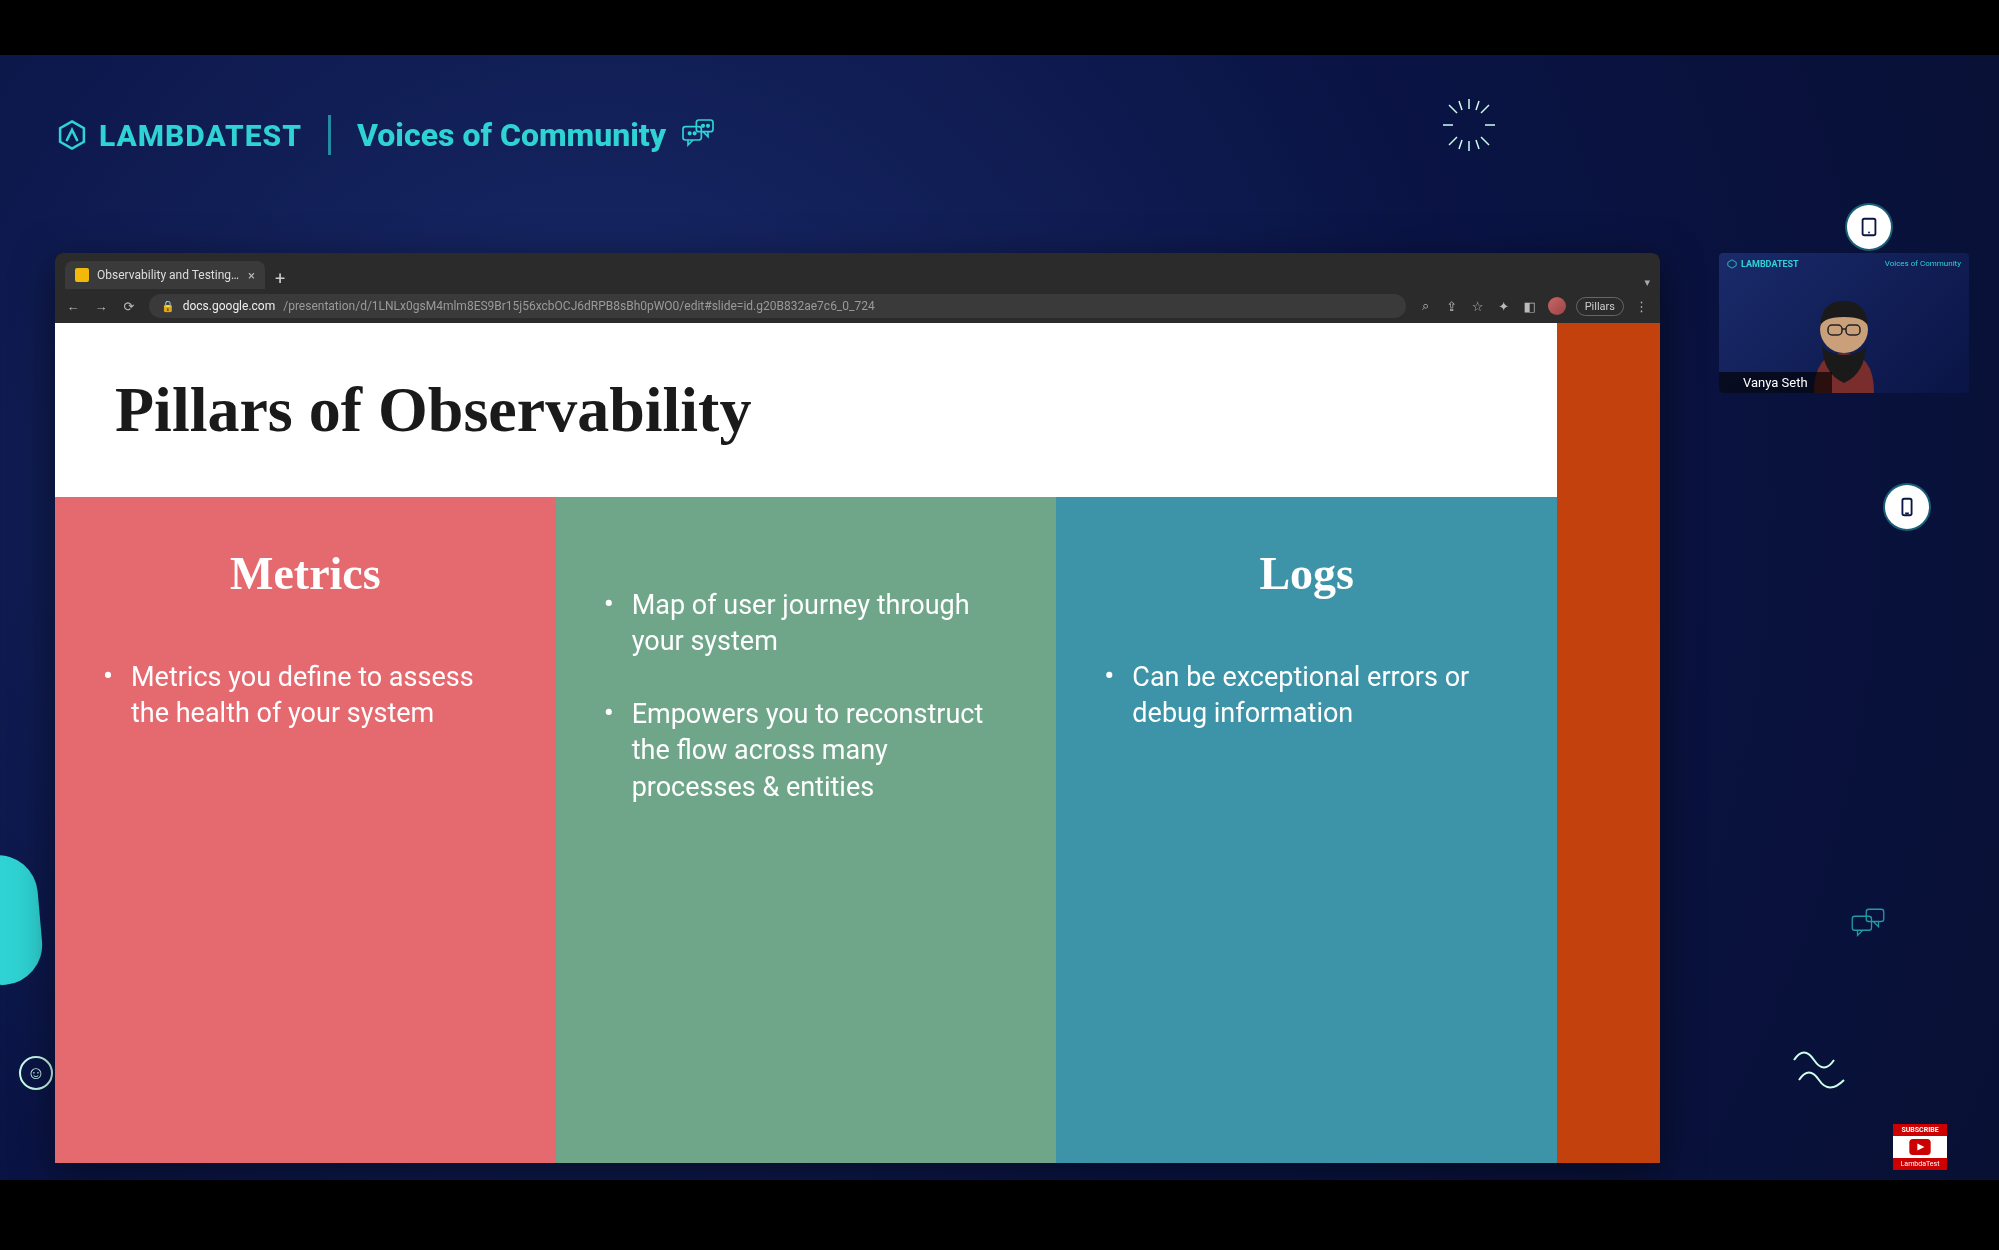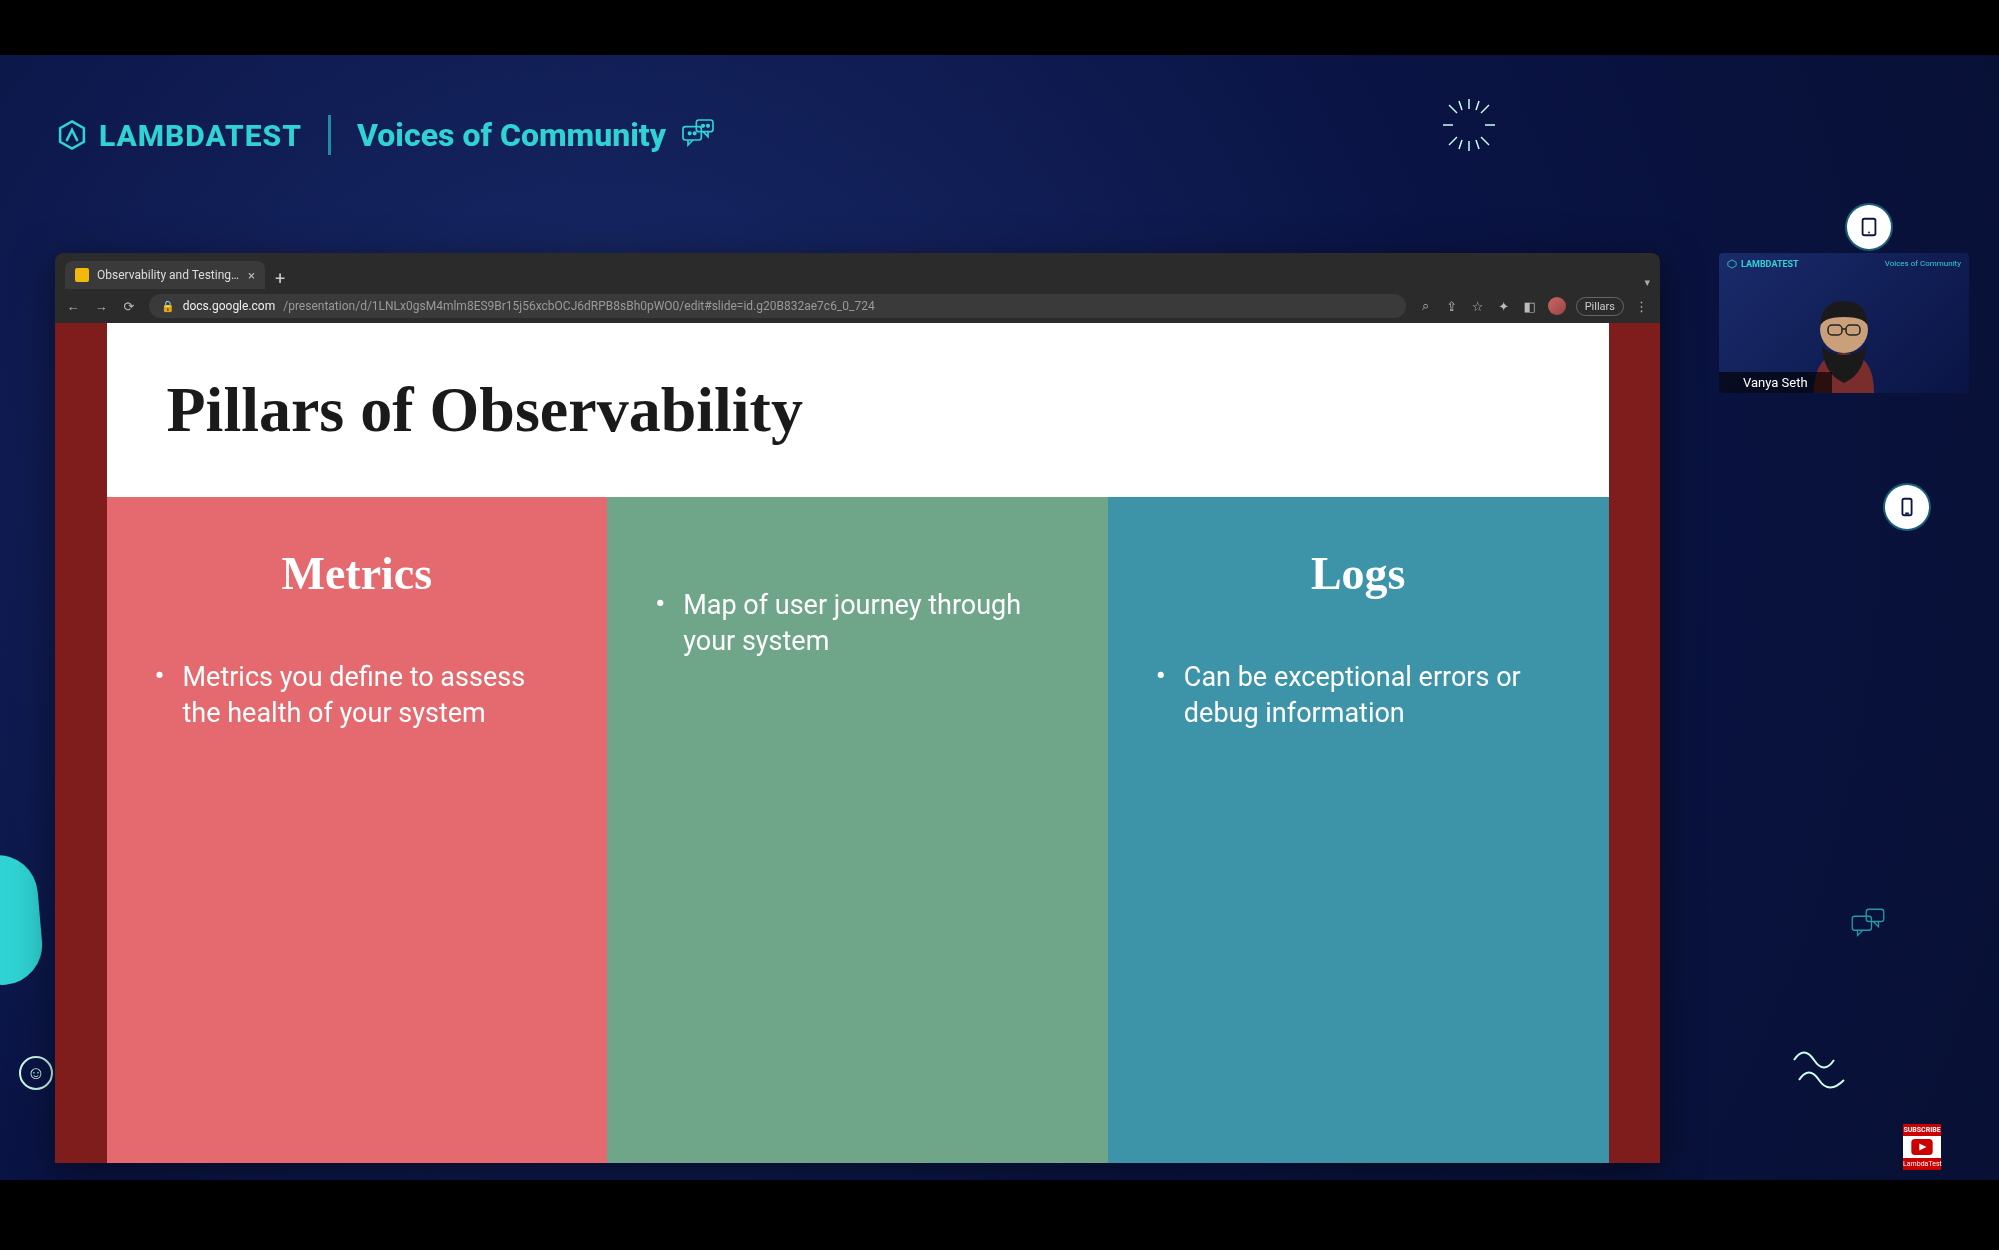--- a/index.html
+++ b/index.html
@@ -180,23 +180,22 @@
   .avatar-sm {
     width: 18px; height: 18px; border-radius: 50%;
     background: linear-gradient(135deg,#c66,#944);
   }
   .menu-dots { letter-spacing: 1px; }
 
   
   .slide-stage {
     width: 100%;
     height: calc(100% - 70px);
-    background: #7f1d1d;
-    display: flex;
-    justify-content: center;
+    background: #c2410c;
+    display: flex;
   }
   .slide {
     width: 1502px;
     height: 100%;
     background: #fff;
     display: flex;
     flex-direction: column;
   }
   .slide-header {
     padding: 50px 60px 50px 60px;
@@ -280,23 +279,23 @@
     left: 0; bottom: 0;
     background: rgba(0,0,0,.65);
     color: #fff;
     font-size: 13px;
     padding: 3px 24px;
   }
 
   
   .subscribe {
     position: absolute;
-    right: 58px;
+    right: 52px;
     bottom: 10px;
-    width: 38px;
+    width: 54px;
     text-align: center;
     color: #fff;
     font-size: 8px;
   }
   .subscribe .top { background: #c00; padding: 2px 0; font-size: 7px; font-weight: 700; }
   .subscribe .yt {
     background: #fff;
     padding: 3px 0;
     display: flex; justify-content: center;
   }
@@ -439,20 +438,21 @@
           <div class="pillars">
             <div class="pillar metrics">
               <h2>Metrics</h2>
               <ul>
                 <li>Metrics you define to assess the health of your system</li>
               </ul>
             </div>
             <div class="pillar traces">
               <ul>
                 <li>Map of user journey through your system</li>
+                <li>Empowers you to reconstruct the flow across many processes &amp; entities</li>
               </ul>
             </div>
             <div class="pillar logs">
               <h2>Logs</h2>
               <ul>
                 <li>Can be exceptional errors or debug information</li>
               </ul>
             </div>
           </div>
         </div>

